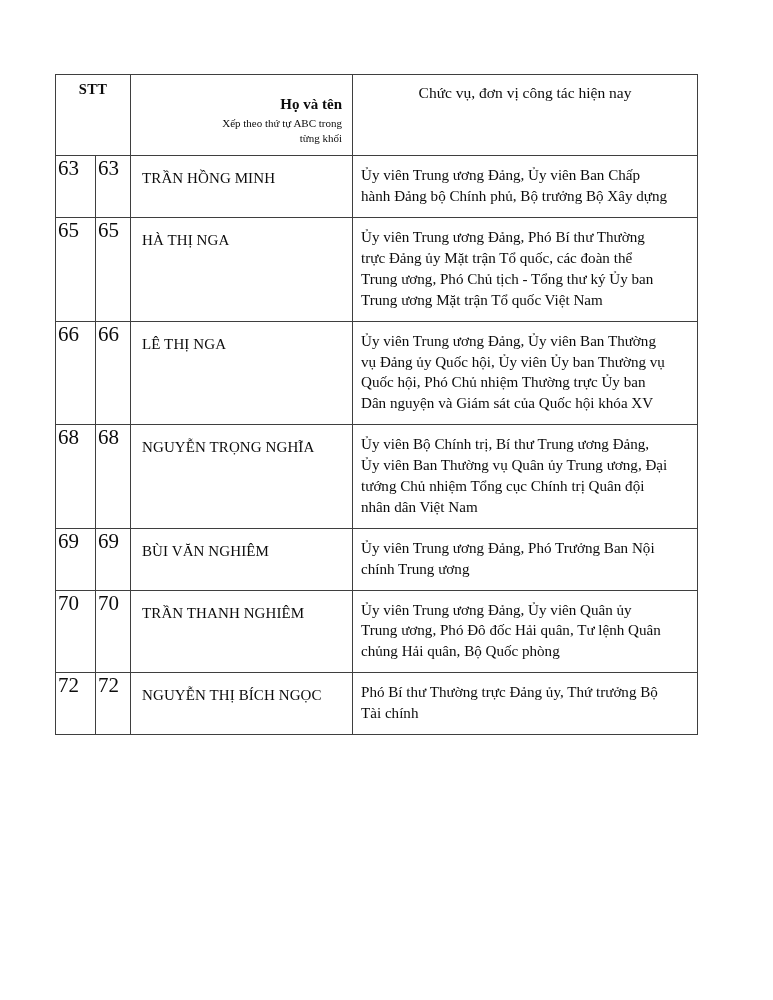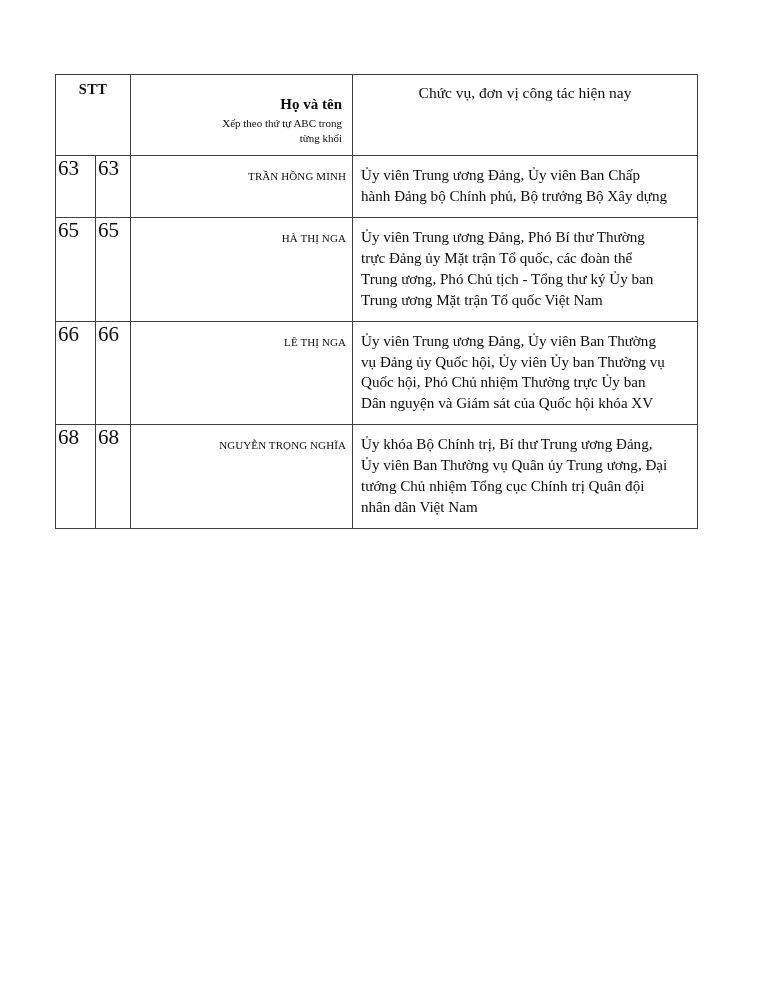--- a/index.html
+++ b/index.html
@@ -84,26 +84,25 @@
     line-height: 1.3;
   }
   td.num {
     text-align: left;
     vertical-align: middle;
     font-size: 21px;
     padding: 0 2px;
     font-weight: normal;
   }
   td.name {
-    font-size: 11px;
+    font-size: 15px;
     padding: 13px 6px 10px 11px;
     line-height: 1.3;
     letter-spacing: 0.1px;
     white-space: nowrap;
-    text-align: right;
   }
   td.pos {
     font-size: 15.1px;
     padding: 9px 6px 10px 8px;
     line-height: 1.385;
   }
   td.pos .line {
     display: block;
     white-space: nowrap;
   }
@@ -162,22 +161,50 @@
               <span class="line">vụ Đảng ủy Quốc hội, Ủy viên Ủy ban Thường vụ</span>
               <span class="line">Quốc hội, Phó Chủ nhiệm Thường trực Ủy ban</span>
               <span class="line">Dân nguyện và Giám sát của Quốc hội khóa XV</span>
             </td>
           </tr>
           <tr>
             <td class="num">68</td>
             <td class="num">68</td>
             <td class="name">NGUYỄN TRỌNG NGHĨA</td>
             <td class="pos">
-              <span class="line">Ủy khóa Bộ Chính trị, Bí thư Trung ương Đảng,</span>
+              <span class="line">Ủy viên Bộ Chính trị, Bí thư Trung ương Đảng,</span>
               <span class="line">Ủy viên Ban Thường vụ Quân ủy Trung ương, Đại</span>
               <span class="line">tướng Chủ nhiệm Tổng cục Chính trị Quân đội</span>
               <span class="line">nhân dân Việt Nam</span>
+            </td>
+          </tr>
+          <tr>
+            <td class="num">69</td>
+            <td class="num">69</td>
+            <td class="name">BÙI VĂN NGHIÊM</td>
+            <td class="pos">
+              <span class="line">Ủy viên Trung ương Đảng, Phó Trưởng Ban Nội</span>
+              <span class="line">chính Trung ương</span>
+            </td>
+          </tr>
+          <tr>
+            <td class="num">70</td>
+            <td class="num">70</td>
+            <td class="name">TRẦN THANH NGHIÊM</td>
+            <td class="pos">
+              <span class="line">Ủy viên Trung ương Đảng, Ủy viên Quân ủy</span>
+              <span class="line">Trung ương, Phó Đô đốc Hải quân, Tư lệnh Quân</span>
+              <span class="line">chủng Hải quân, Bộ Quốc phòng</span>
+            </td>
+          </tr>
+          <tr>
+            <td class="num">72</td>
+            <td class="num">72</td>
+            <td class="name">NGUYỄN THỊ BÍCH NGỌC</td>
+            <td class="pos">
+              <span class="line">Phó Bí thư Thường trực Đảng ủy, Thứ trưởng Bộ</span>
+              <span class="line">Tài chính</span>
             </td>
           </tr>
         </tbody>
     </table>
   </div>
 </div>
 
 </body></html>

